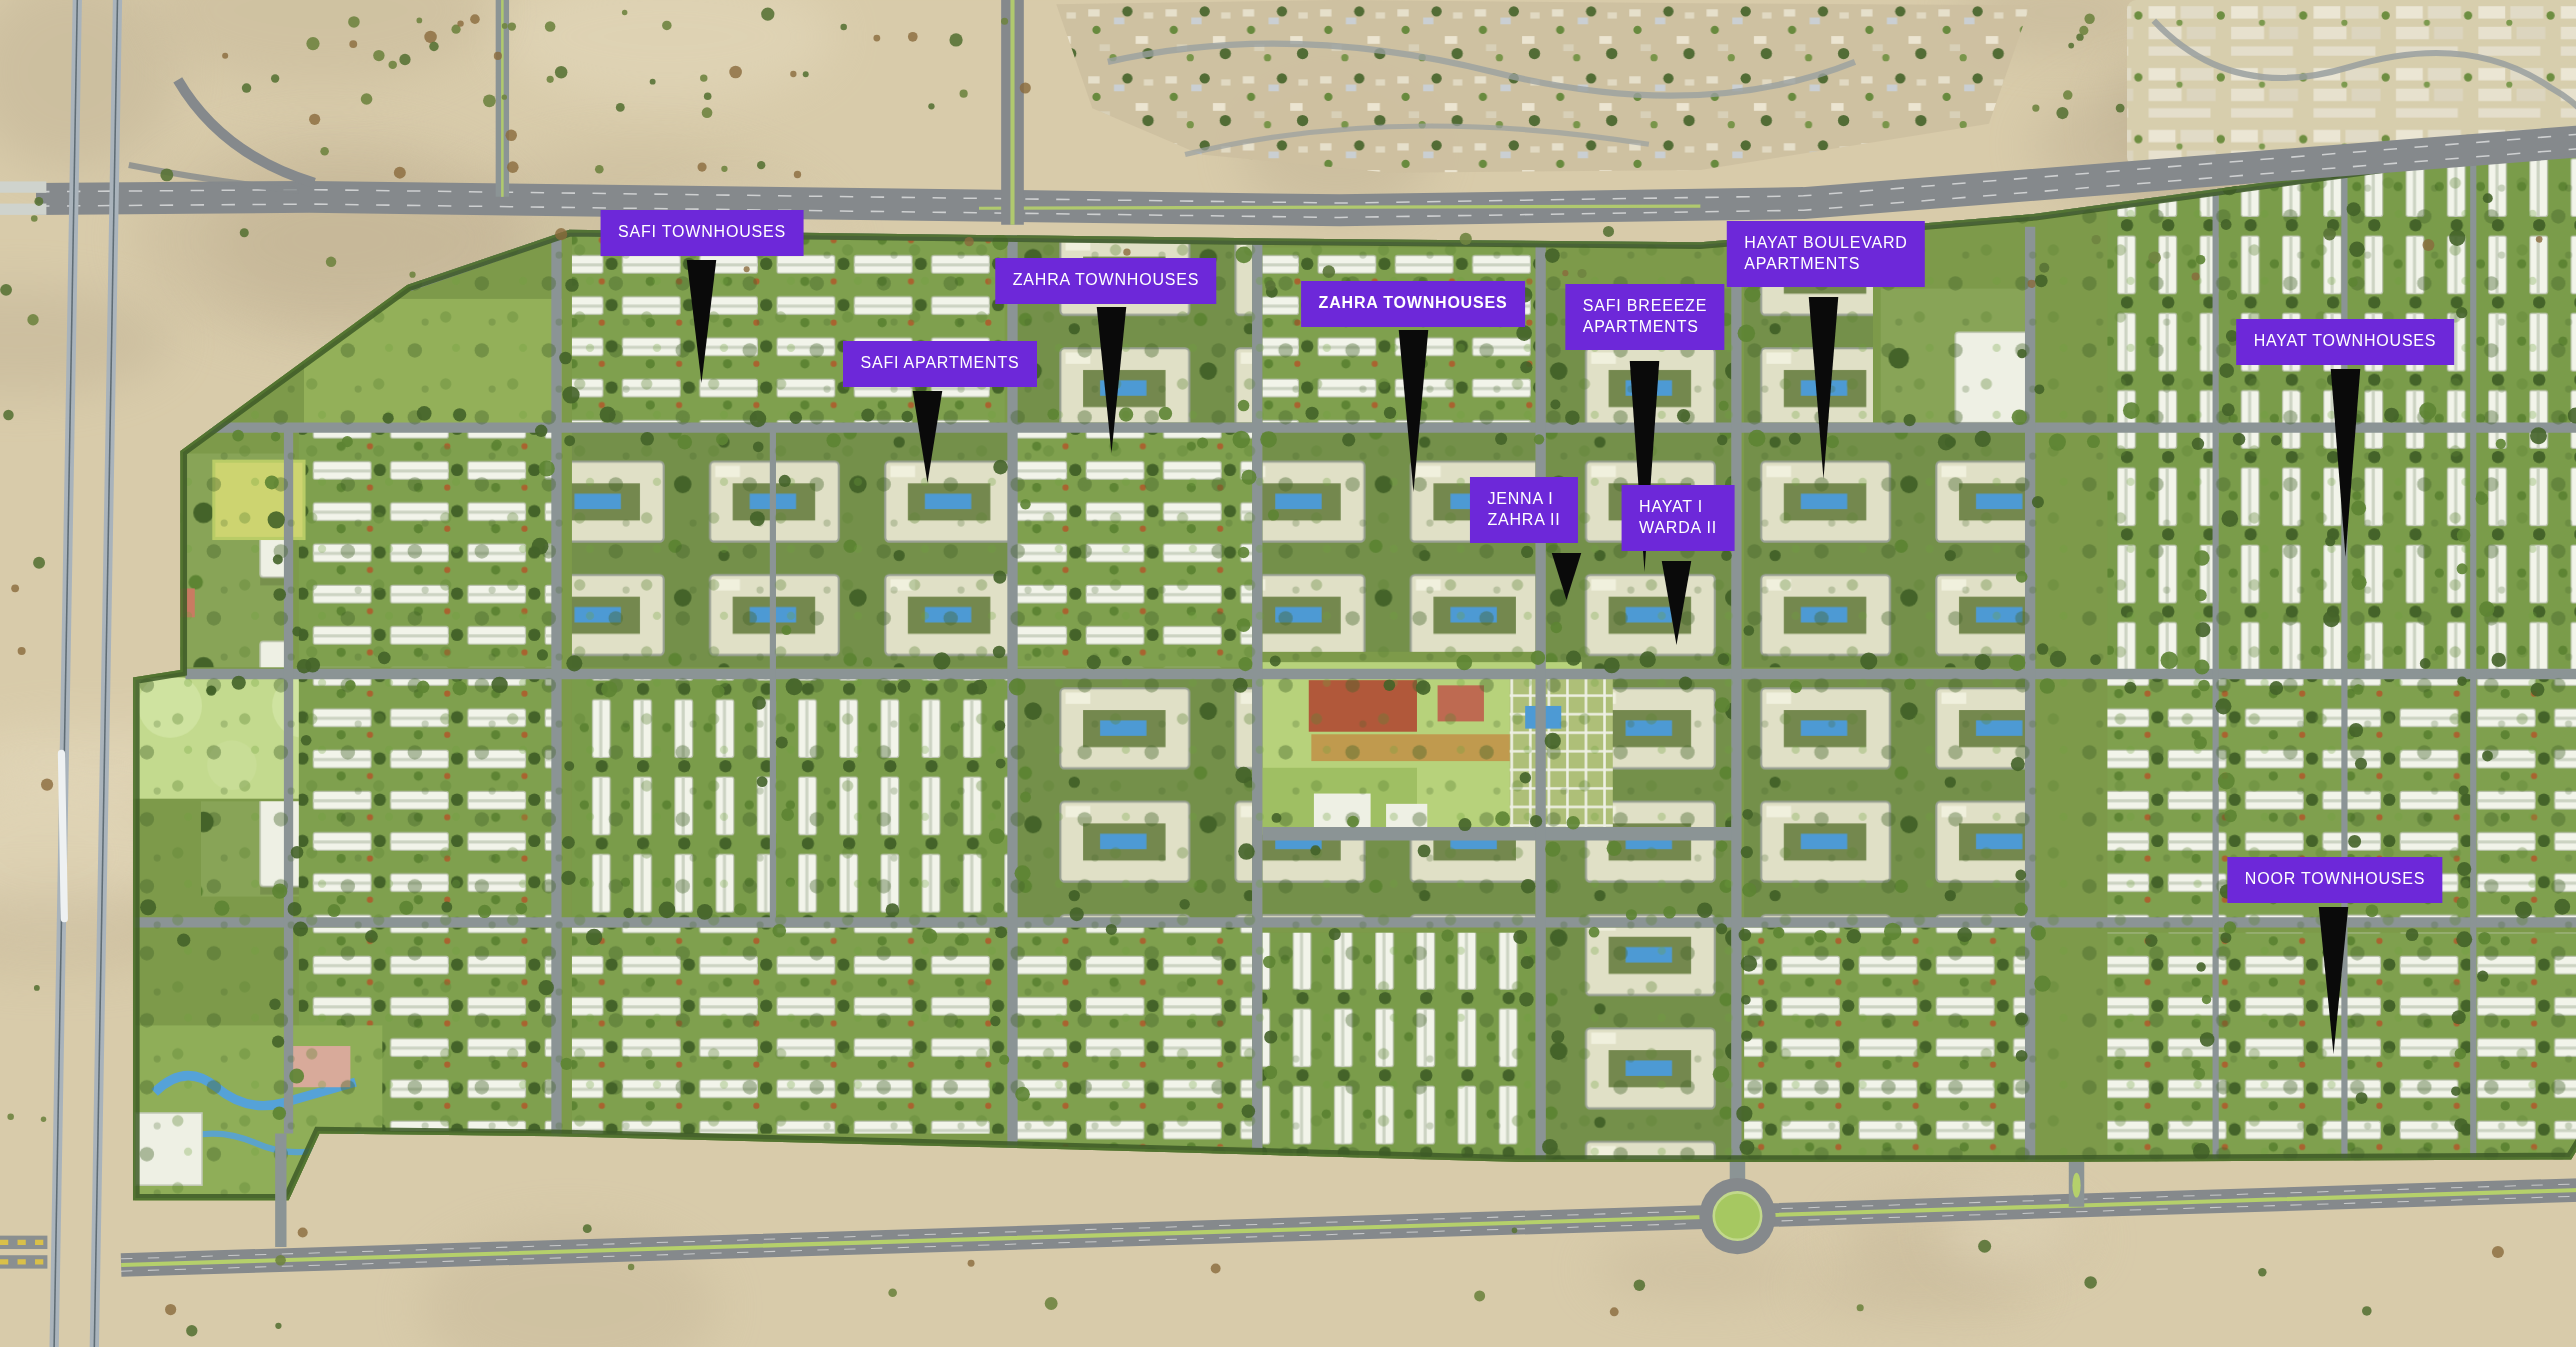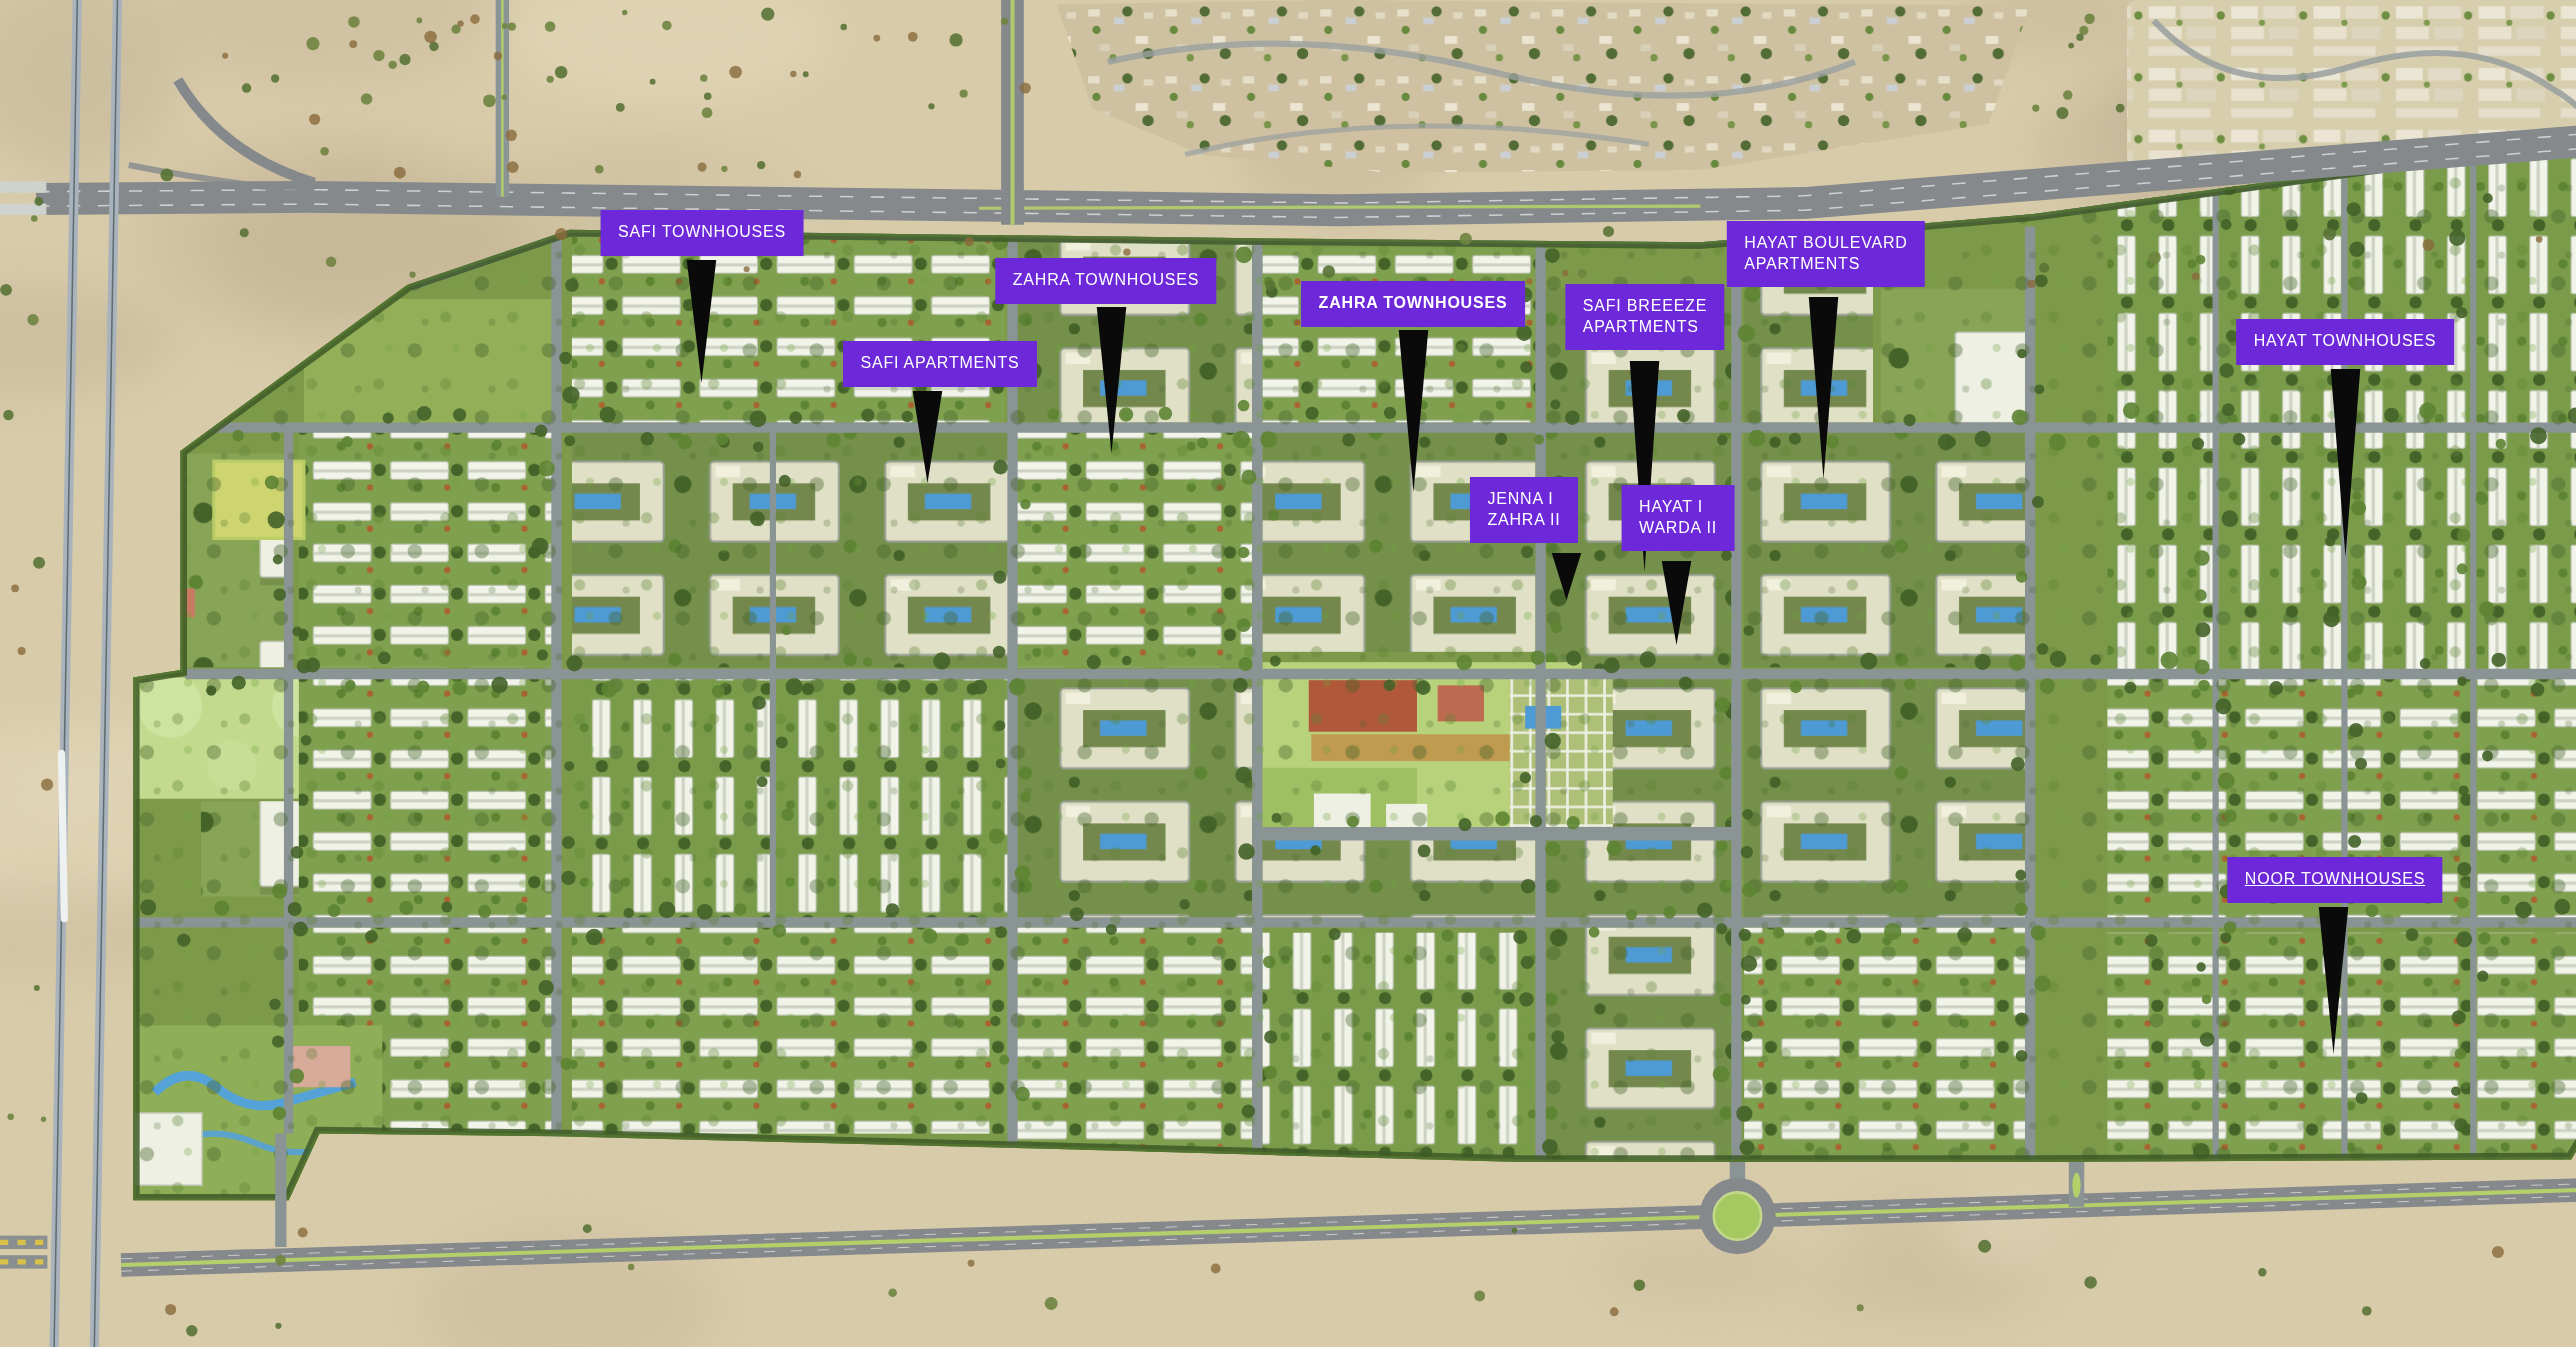--- a/index.html
+++ b/index.html
@@ -792,20 +792,20 @@
       <div class="flag-needle" style="left: 1546px; top: 553px; height: 47px;"></div>
     </div>
     <div class="flag">
       <div class="flag-box" style="left: 1678px; top: 485px;">
           <span>HAYAT I</span>
           <span>WARDA II</span>
         </div>
       <div class="flag-needle" style="left: 1656px; top: 561px; height: 84px;"></div>
     </div>
     <div class="flag">
-      <div class="flag-box" style="left: 2335px; top: 857px; text-decoration: underline;">
+      <div class="flag-box" style="left: 2335px; top: 857px;">
           <span>NOOR TOWNHOUSES</span>
         </div>
       <div class="flag-needle" style="left: 2313px; top: 907px; height: 147px;"></div>
     </div>
   </div>
 </div>
 
 
 </body></html>

